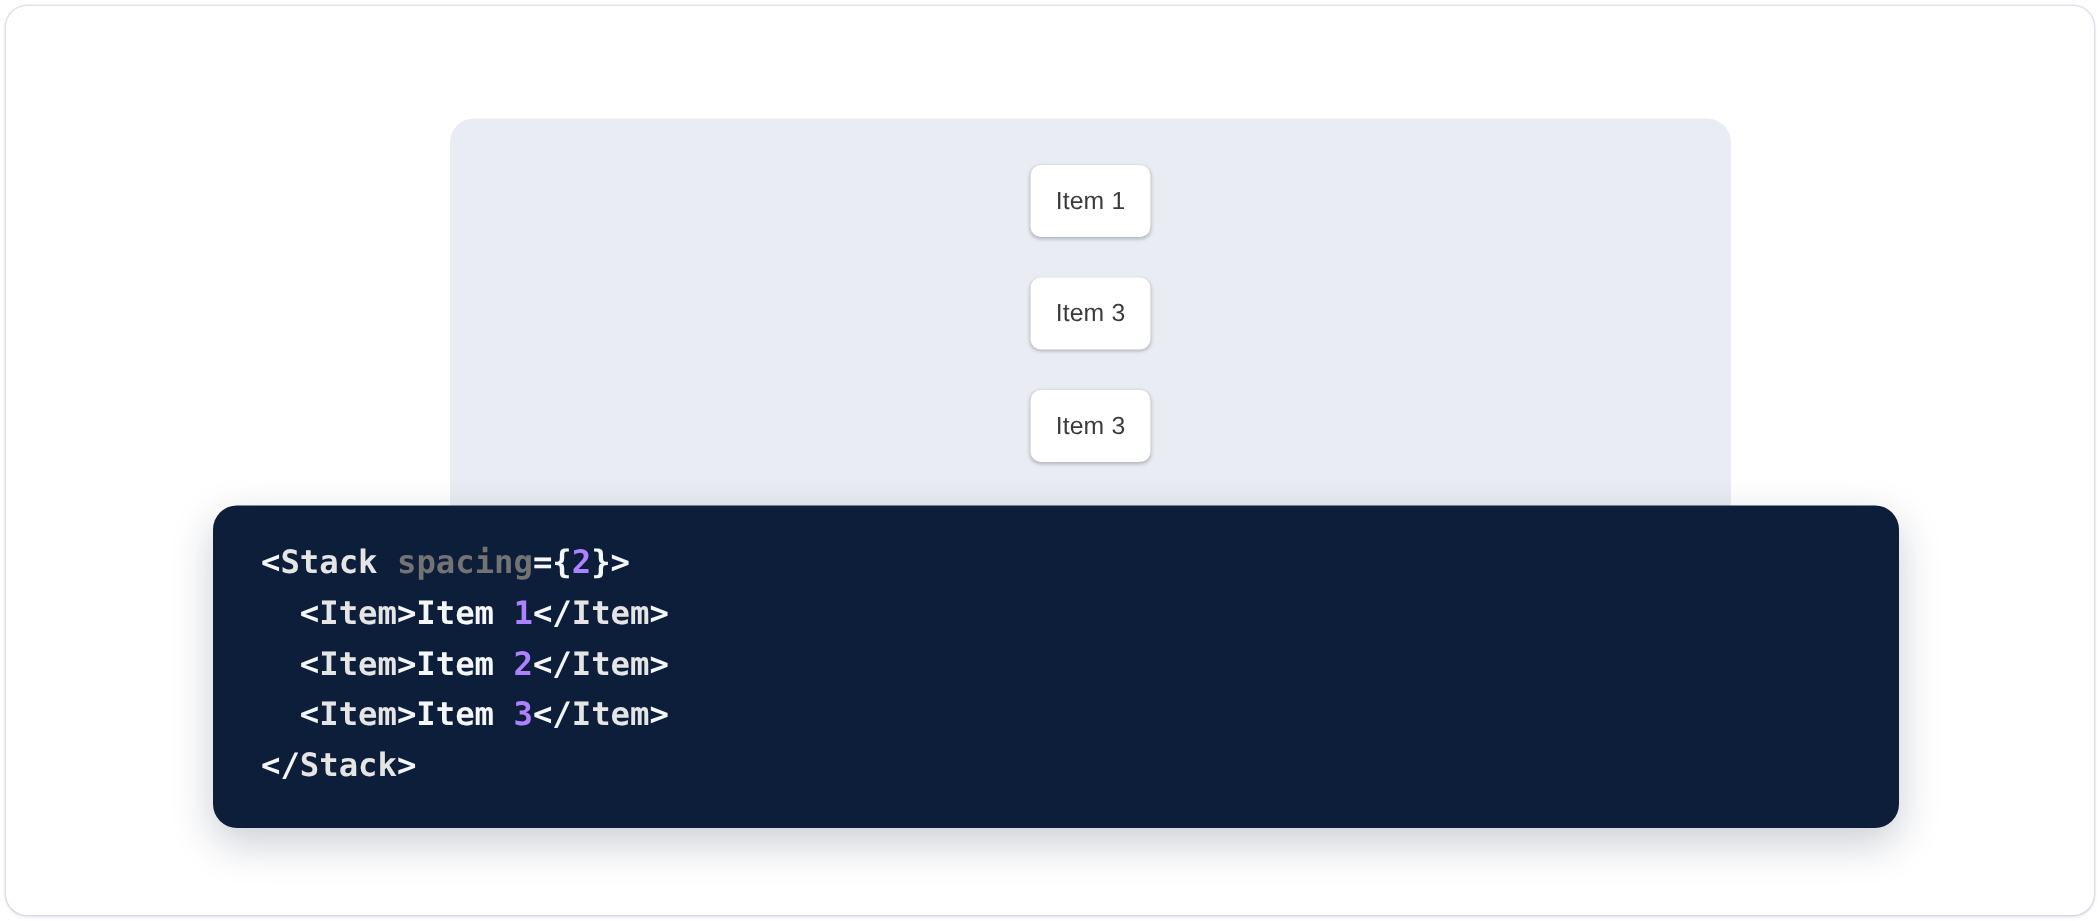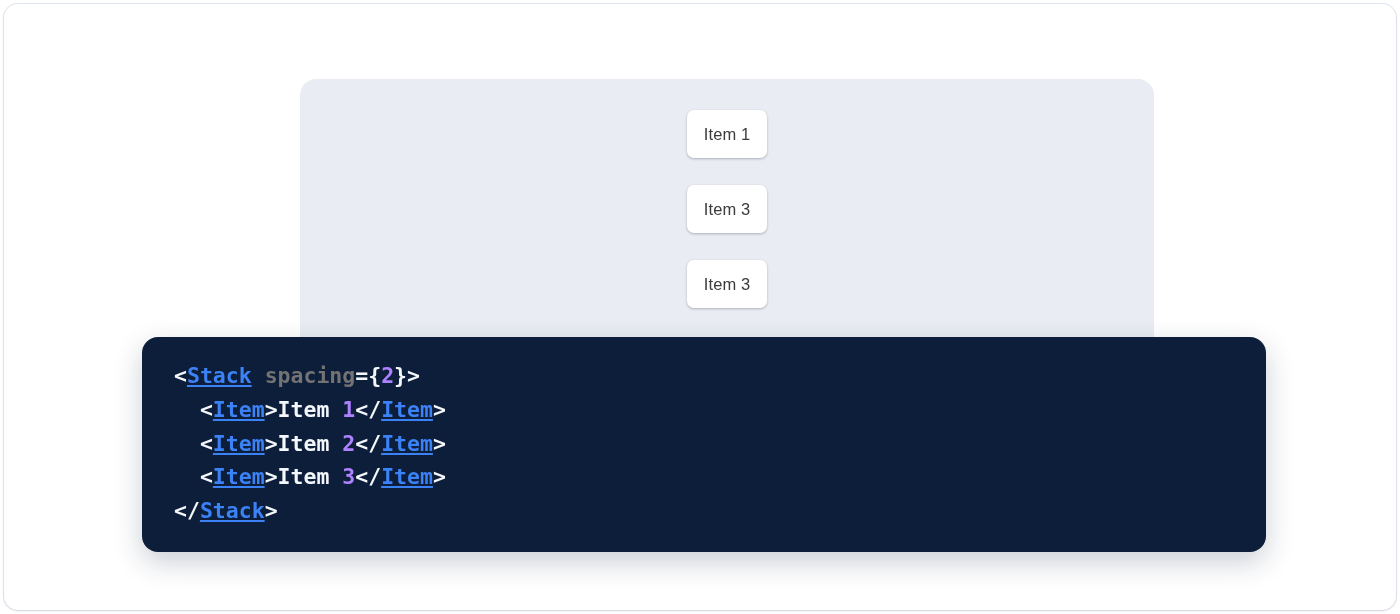--- a/index.html
+++ b/index.html
@@ -85,21 +85,21 @@
     font-family: "DejaVu Sans Mono", "Liberation Mono", monospace;
     font-size: 21.5px;
     line-height: 33.8px;
     white-space: pre;
     color: #f2f5fa;
     font-weight: 700;
     letter-spacing: 0px;
   }
 
   .tok-punct  { color: #f4f7fb; }
-  .tok-tag    { color: #3b82f6; text-decoration: underline; }
+  .tok-tag    { color: #e5e5e5; }
   .tok-attr   { color: #737373; }
   .tok-num    { color: #ae81ff; }
   .tok-text   { color: #f4f7fb; }
 </style>
 </head>
 <body>
 
 <div id="page-card">
 
   <div id="preview-panel">

